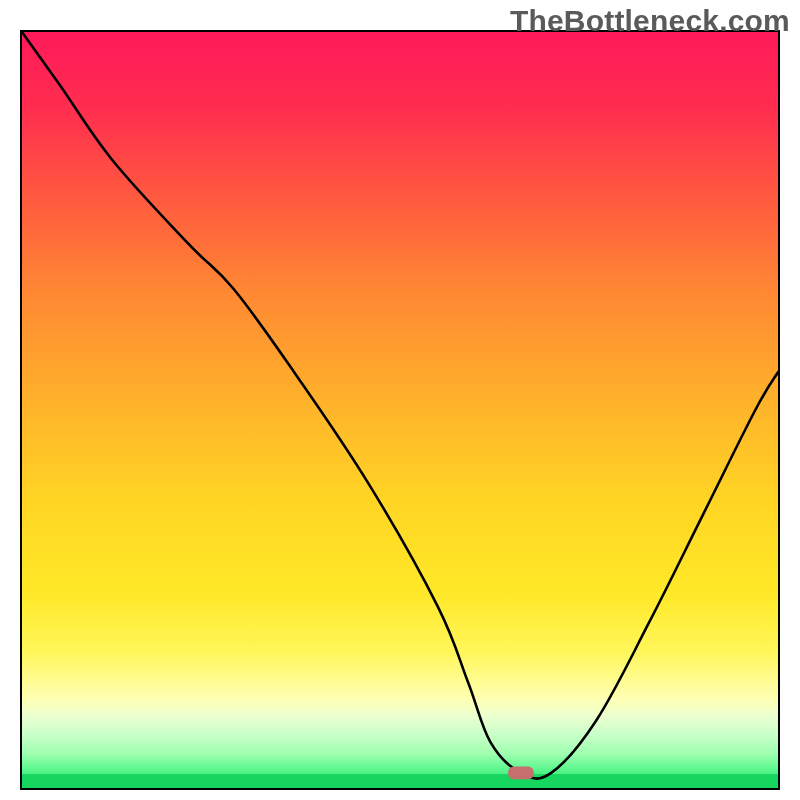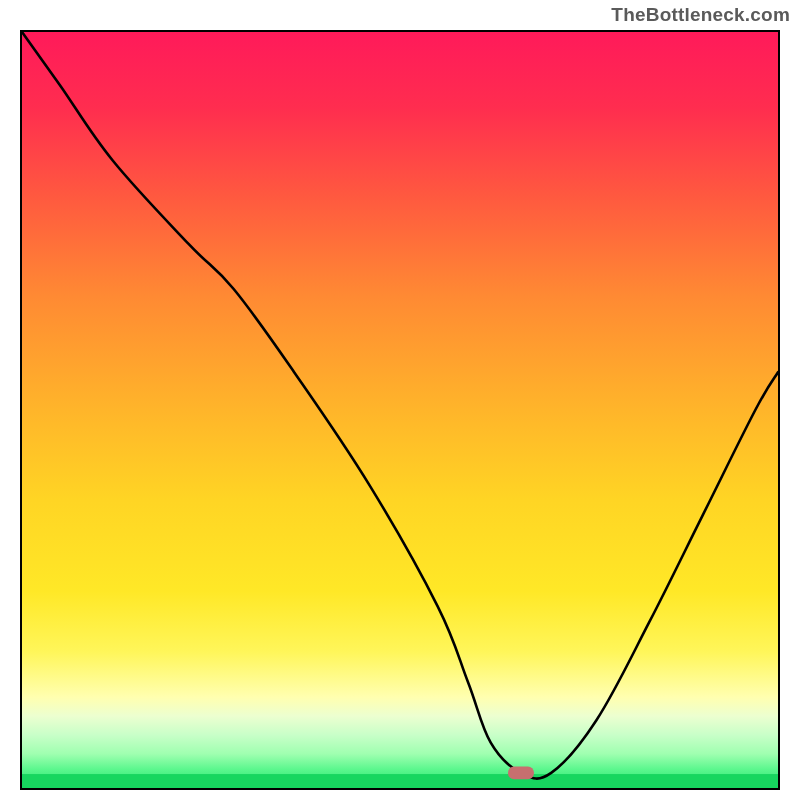--- a/index.html
+++ b/index.html
@@ -13,21 +13,21 @@
   .stage {
     position: relative;
     width: 800px;
     height: 800px;
     background: #ffffff;
   }
   .watermark {
     position: absolute;
     top: 4px;
     right: 10px;
-    font-size: 19px;
+    font-size: 30px;
     font-weight: 600;
     color: #5a5a5a;
     letter-spacing: 0.2px;
     z-index: 5;
   }
   .plot {
     position: absolute;
     left: 20px;
     top: 30px;
     width: 760px;

